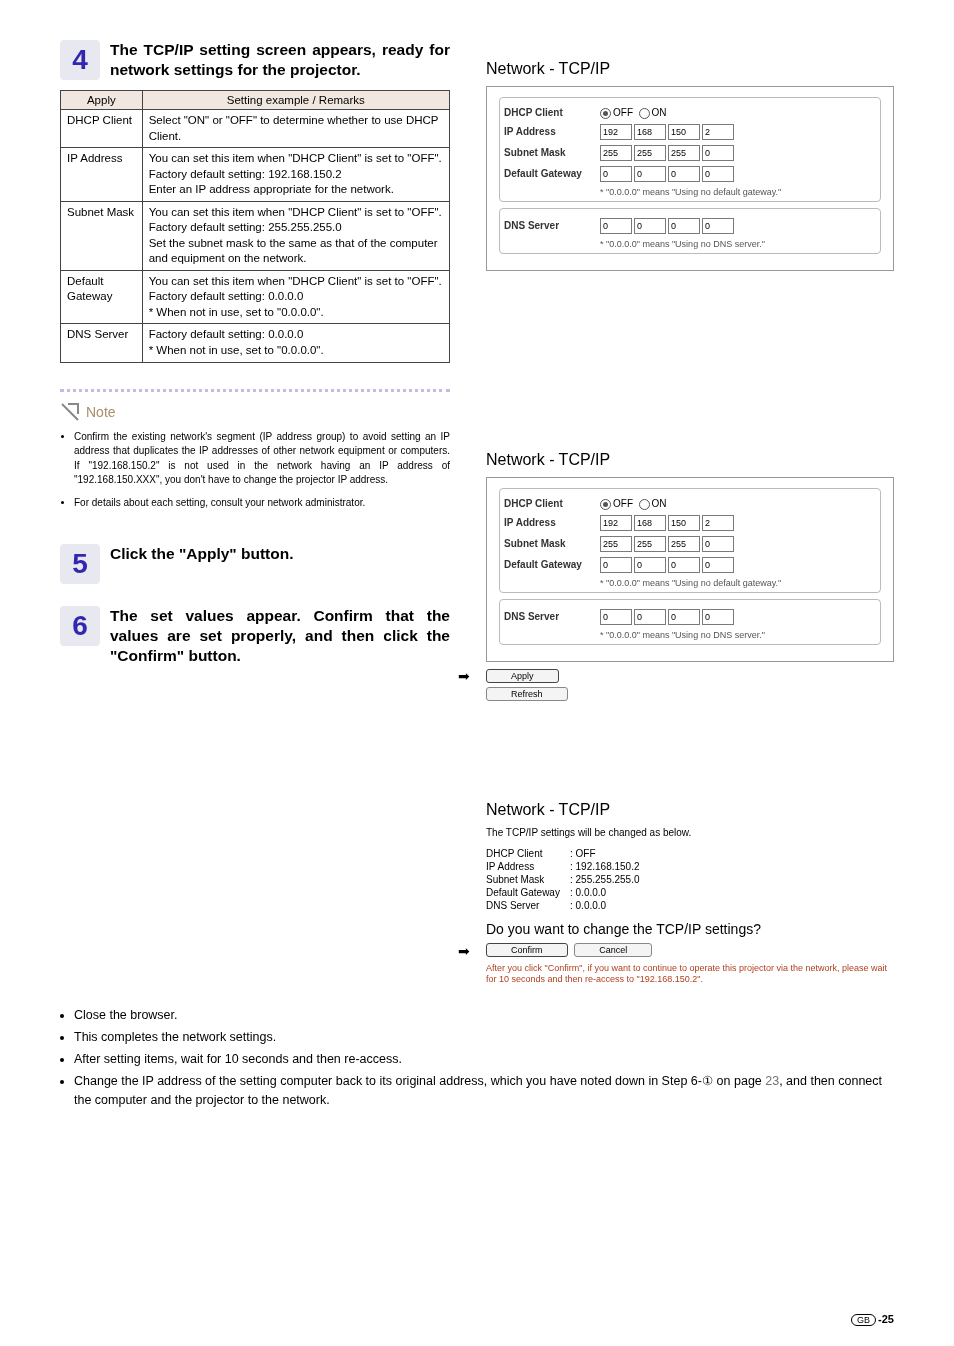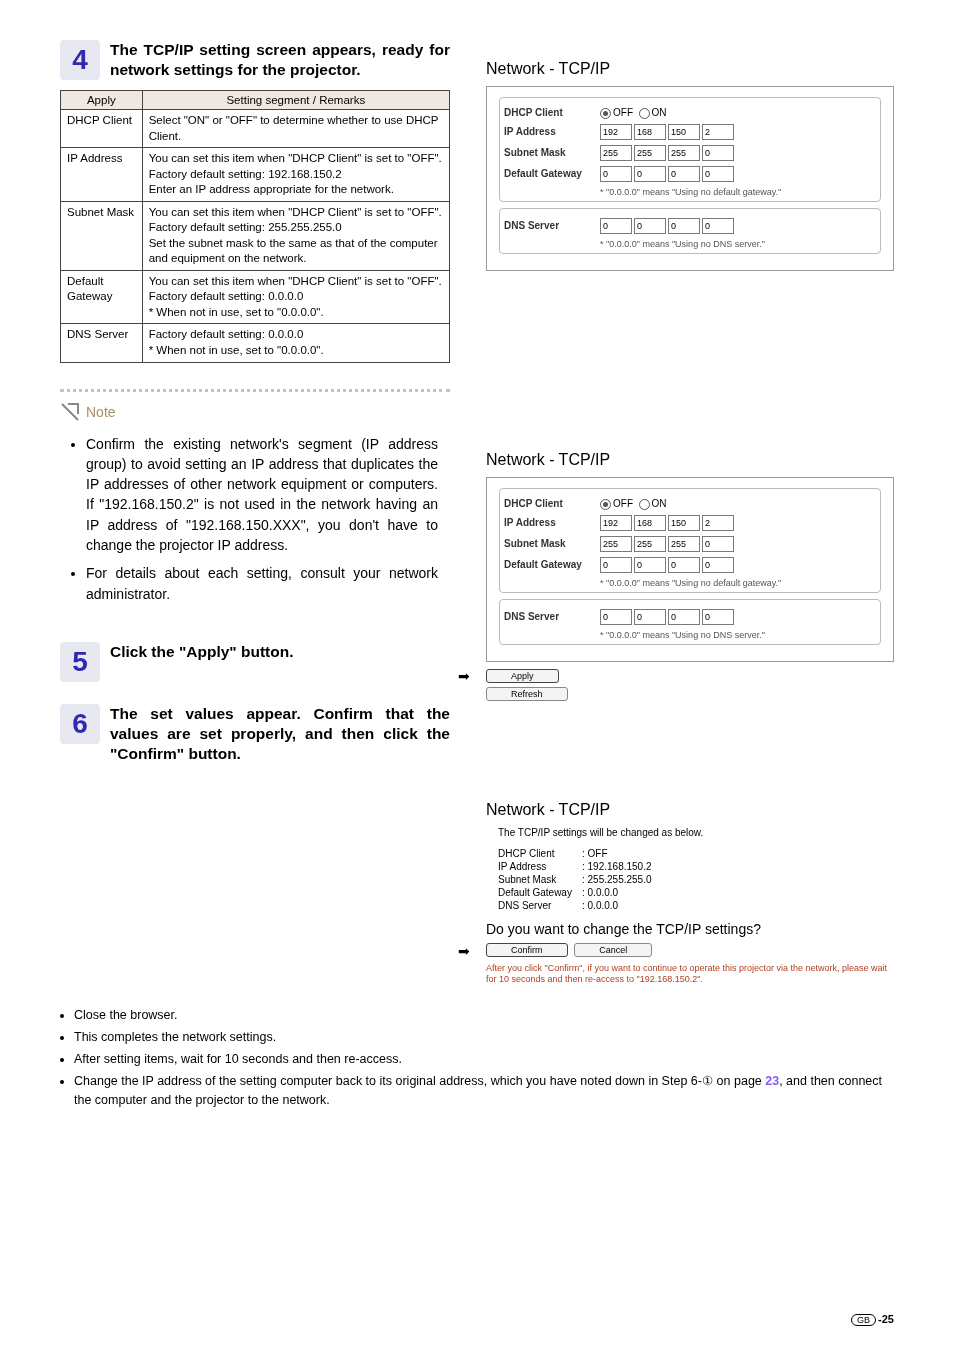--- a/index.html
+++ b/index.html
@@ -10,37 +10,37 @@
 .right-col{flex:1}
 .step-wrap{display:flex;align-items:flex-start;gap:10px}
 .step-num{background:#e8e8f0;color:#3228b0;font-size:28px;font-weight:bold;padding:6px 10px;border-radius:4px;min-width:20px;text-align:center;line-height:1}
 .step-title{font-weight:bold;font-size:15.5px;line-height:1.3;text-align:justify}
 .tbl{border-collapse:collapse;width:100%;margin-top:10px;font-size:11.5px}
 .tbl th{background:#f0e8e0;border:1px solid #444;padding:3px 5px;font-weight:normal;text-align:center}
 .tbl td{border:1px solid #444;padding:3px 6px;vertical-align:top;line-height:1.35}
 .note-hdr{display:flex;align-items:center;gap:6px;margin:26px 0 8px 0;border-top:3px dotted #cbb8e0;padding-top:10px}
 .note-icon{width:20px;height:20px;display:inline-block}
 .note-txt{color:#a89068;font-size:14px}
-.bullets{margin:12px;padding-left:14px;font-size:14px;line-height:1.45;text-align:justify}
+.bullets{margin:0;padding-left:14px;font-size:10px;line-height:1.45;text-align:justify}
 .bullets li{list-style:disc;margin-bottom:8px}
 .footer-bullets{margin:20px 0 0 0;padding-left:14px;font-size:12.5px;line-height:1.45}
 .footer-bullets li{list-style:disc;margin-bottom:4px}
-.pglink{color:#8b5cf6;font-weight:bold}
+.pglink{color:#737373;font-weight:normal}
 .right-panel{border:1px solid #999;padding:10px 12px;font-size:10px;margin-bottom:50px}
 .rp-title{font-weight:normal;font-size:16px;margin-bottom:8px}
 .rp-row{display:flex;align-items:center;margin:5px 0}
 .rp-lbl{width:96px;font-weight:bold;color:#333;font-size:10px}
 .rp-val{flex:1}
 .ipbox{display:inline-block;border:1px solid #7a7a7a;background:#fff;width:26px;height:14px;font-size:9px;padding:0 2px;line-height:14px;margin-right:2px}
 .rp-note{font-size:9px;color:#555;margin-left:96px;margin-top:1px}
 .radio{display:inline-block;width:9px;height:9px;border:1px solid #555;border-radius:50%;margin-right:2px;vertical-align:middle;position:relative}
 .radio.sel::after{content:"";position:absolute;width:5px;height:5px;background:#555;border-radius:50%;top:2px;left:2px}
 .btn-sm{display:inline-block;border:1px solid #888;border-radius:3px;padding:1px 24px;font-size:9px;background:#f4f4f4;margin-right:4px}
 .sub-table{border:1px solid #bbb;border-radius:4px;padding:4px;margin-bottom:6px}
-.summary-line{font-size:10px;margin:2px 12px}
+.summary-line{font-size:10px;margin:2px 0}
 .confirm-q{font-size:14px;margin:10px 0 6px 0}
 .warn{color:#b04020;font-size:9px;margin-top:6px;line-height:1.3}
 .page-num{position:absolute;bottom:20px;right:60px;font-size:11px}
 .page-num .circ{display:inline-block;border:1px solid #000;border-radius:8px;padding:0 5px;font-size:9px;margin-right:2px}
 </style>
 </head>
 <body>
 
 <div class="page">
 
@@ -49,21 +49,21 @@
 
    <div class="step-wrap">
     <div class="step-num">4</div>
     <div class="step-title">The TCP/IP setting screen appears, ready for network settings for the projector.</div>
    </div>
 
    <table class="tbl">
     <tbody>
             <tr>
      <th>Apply</th>
-     <th>Setting segment / Remarks</th>
+     <th>Setting example / Remarks</th>
     </tr>
     <tr>
               <td>DHCP Client</td>
               <td style="white-space:pre-line">Select "ON" or "OFF" to determine whether to use DHCP Client.</td>
             </tr>
     <tr>
               <td>IP Address</td>
               <td style="white-space:pre-line">You can set this item when "DHCP Client" is set to "OFF".
 Factory default setting: 192.168.150.2
 Enter an IP address appropriate for the network.</td>

